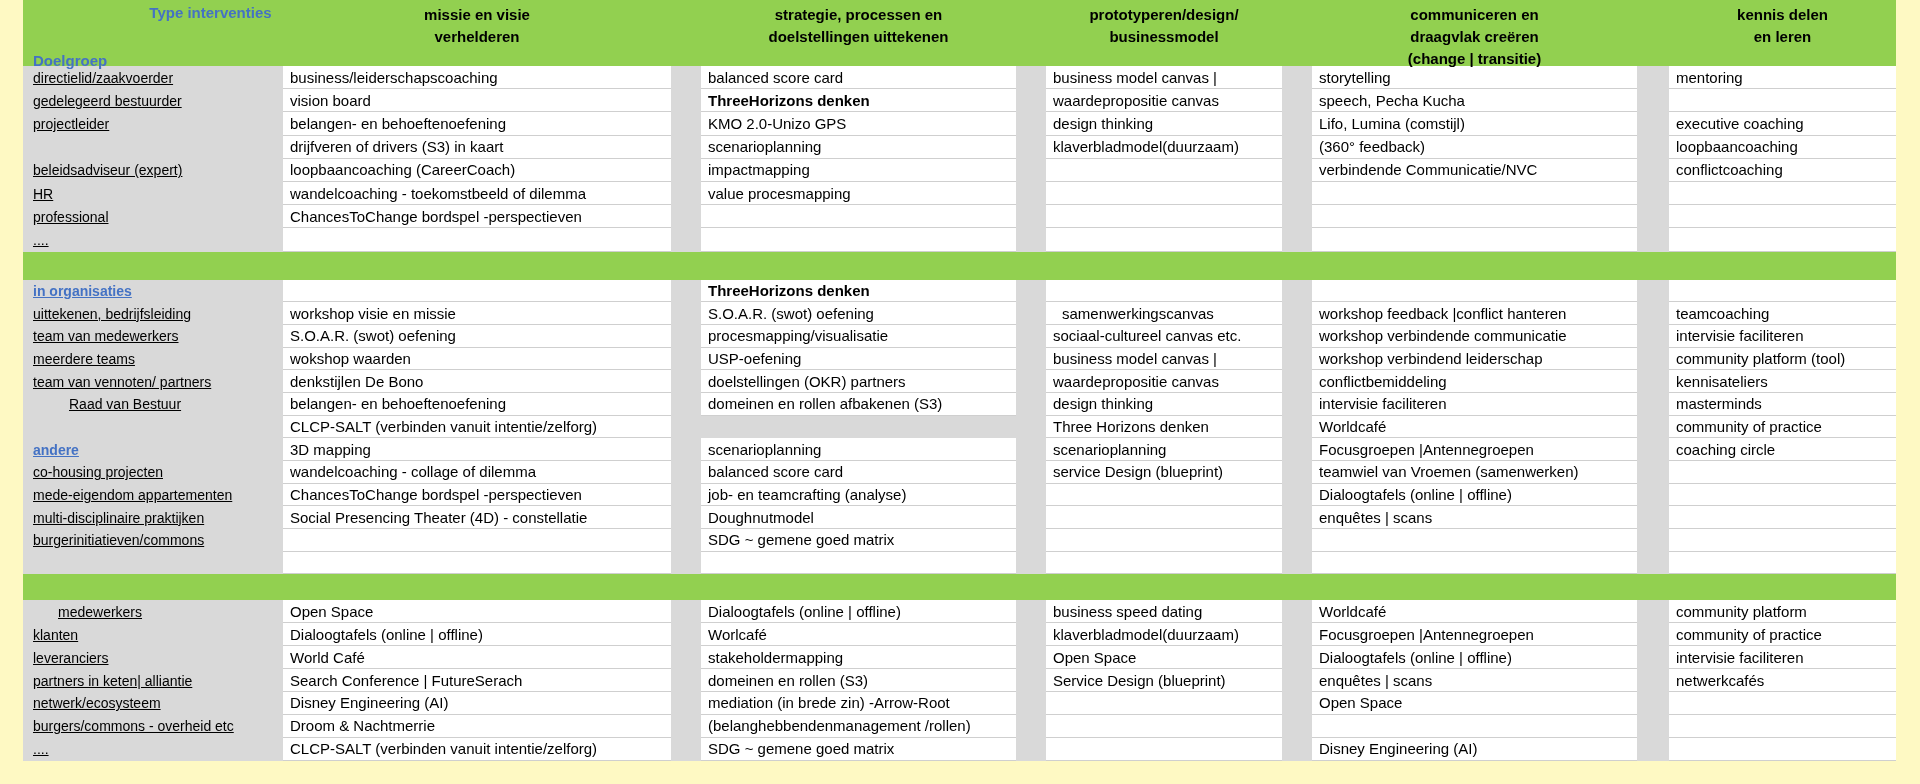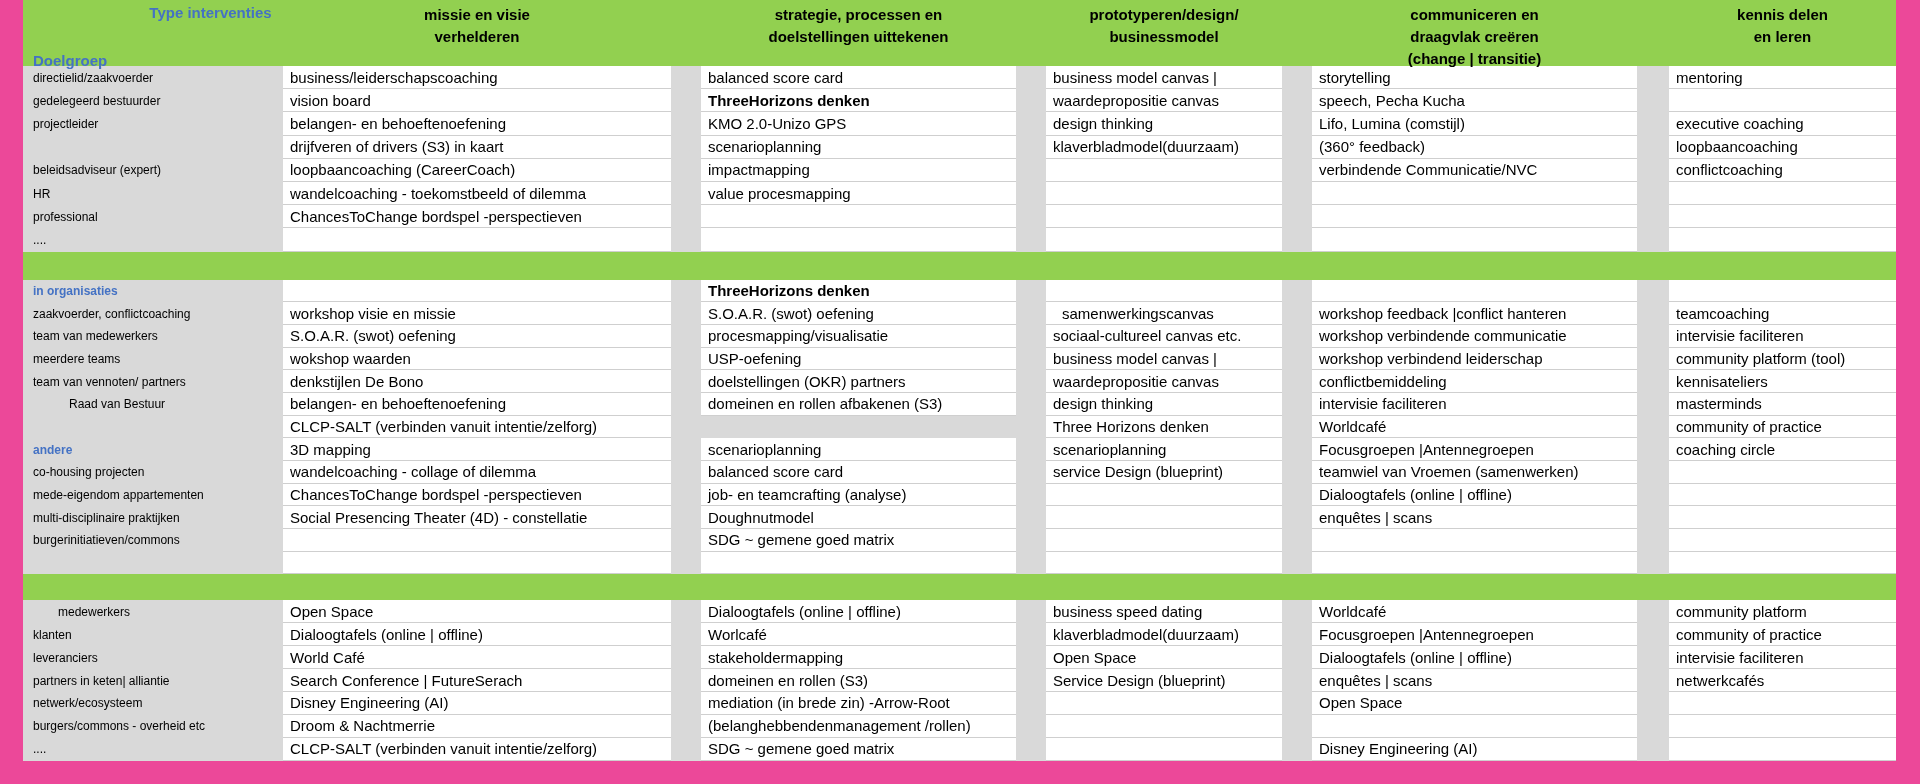--- a/index.html
+++ b/index.html
@@ -1,16 +1,16 @@
 <!DOCTYPE html>
 <html><head>
 <meta charset="utf-8">
 <style>
   html,body{margin:0;padding:0;background:#92d050;}
-  .page{position:relative;width:1920px;height:784px;background:#ec4899;
+  .page{position:relative;width:1920px;height:784px;background:#fef9c3;
         font-family:"Liberation Sans",sans-serif;color:#000;overflow:hidden;}
   .tablewrap{position:absolute;left:23px;top:0;width:1873px;}
 
   
   .grid{display:grid;grid-template-columns:260px 388px 30px 315px 30px 236px 30px 325px 32px 227px;}
 
   
   .header{position:relative;height:66px;background:#92d050;}
   .h-labelcol{position:relative;}
   .title{padding:4px 0 0 115px;text-align:center;font-weight:bold;font-size:15px;color:#4472c4;}
@@ -18,22 +18,22 @@
   .h-col{padding-top:4px;text-align:center;font-weight:bold;font-size:15px;line-height:22px;overflow:visible;}
 
   
   .section{background:#d9d9d9;}
   .s1{grid-auto-rows:23.2px;}
   .s2{grid-auto-rows:22.7px;}
   .s3{grid-auto-rows:22.9px;}
   .gap1{height:28px;background:#92d050;}
   .gap2{height:26px;background:#92d050;}
 
-  .rlabel{display:flex;align-items:center;padding-left:10px;font-size:12px;
-          white-space:nowrap;overflow:hidden;}
+  .rlabel{display:flex;align-items:center;padding-left:10px;font-size:14px;
+          white-space:nowrap;overflow:hidden;text-decoration:underline;}
   .rlabel.heading{color:#4472c4;font-weight:bold;}
   .cell{background:#ffffff;border-bottom:1px solid #cfcfcf;box-sizing:border-box;
         display:flex;align-items:center;padding-left:7px;font-size:15px;
         white-space:nowrap;overflow:hidden;}
   .cell.bold{font-weight:bold;}
 </style>
 </head>
 <body>
 
 <div class="page">
@@ -117,21 +117,21 @@
         <div class="cell" style="grid-area: 8 / 10;"></div>
       </div>
     <div class="gap1"></div>
     <div class="section grid s2">
         <div class="rlabel heading" style="grid-area: 1 / 1;">in organisaties</div>
         <div class="cell" style="grid-area: 1 / 2;"></div>
         <div class="cell bold" style="grid-area: 1 / 4;">ThreeHorizons denken</div>
         <div class="cell" style="grid-area: 1 / 6;"></div>
         <div class="cell" style="grid-area: 1 / 8;"></div>
         <div class="cell" style="grid-area: 1 / 10;"></div>
-        <div class="rlabel" style="grid-area: 2 / 1;">zaakvoerder, conflictcoaching</div>
+        <div class="rlabel" style="grid-area: 2 / 1;">uittekenen, bedrijfsleiding</div>
         <div class="cell" style="grid-area: 2 / 2;">workshop visie en missie</div>
         <div class="cell" style="grid-area: 2 / 4;">S.O.A.R. (swot) oefening</div>
         <div class="cell" style="grid-area: 2 / 6; padding-left: 16px;">samenwerkingscanvas</div>
         <div class="cell" style="grid-area: 2 / 8;">workshop feedback |conflict hanteren</div>
         <div class="cell" style="grid-area: 2 / 10;">teamcoaching</div>
         <div class="rlabel" style="grid-area: 3 / 1;">team van medewerkers</div>
         <div class="cell" style="grid-area: 3 / 2;">S.O.A.R. (swot) oefening</div>
         <div class="cell" style="grid-area: 3 / 4;">procesmapping/visualisatie</div>
         <div class="cell" style="grid-area: 3 / 6;">sociaal-cultureel canvas etc.</div>
         <div class="cell" style="grid-area: 3 / 8;">workshop verbindende communicatie</div>

